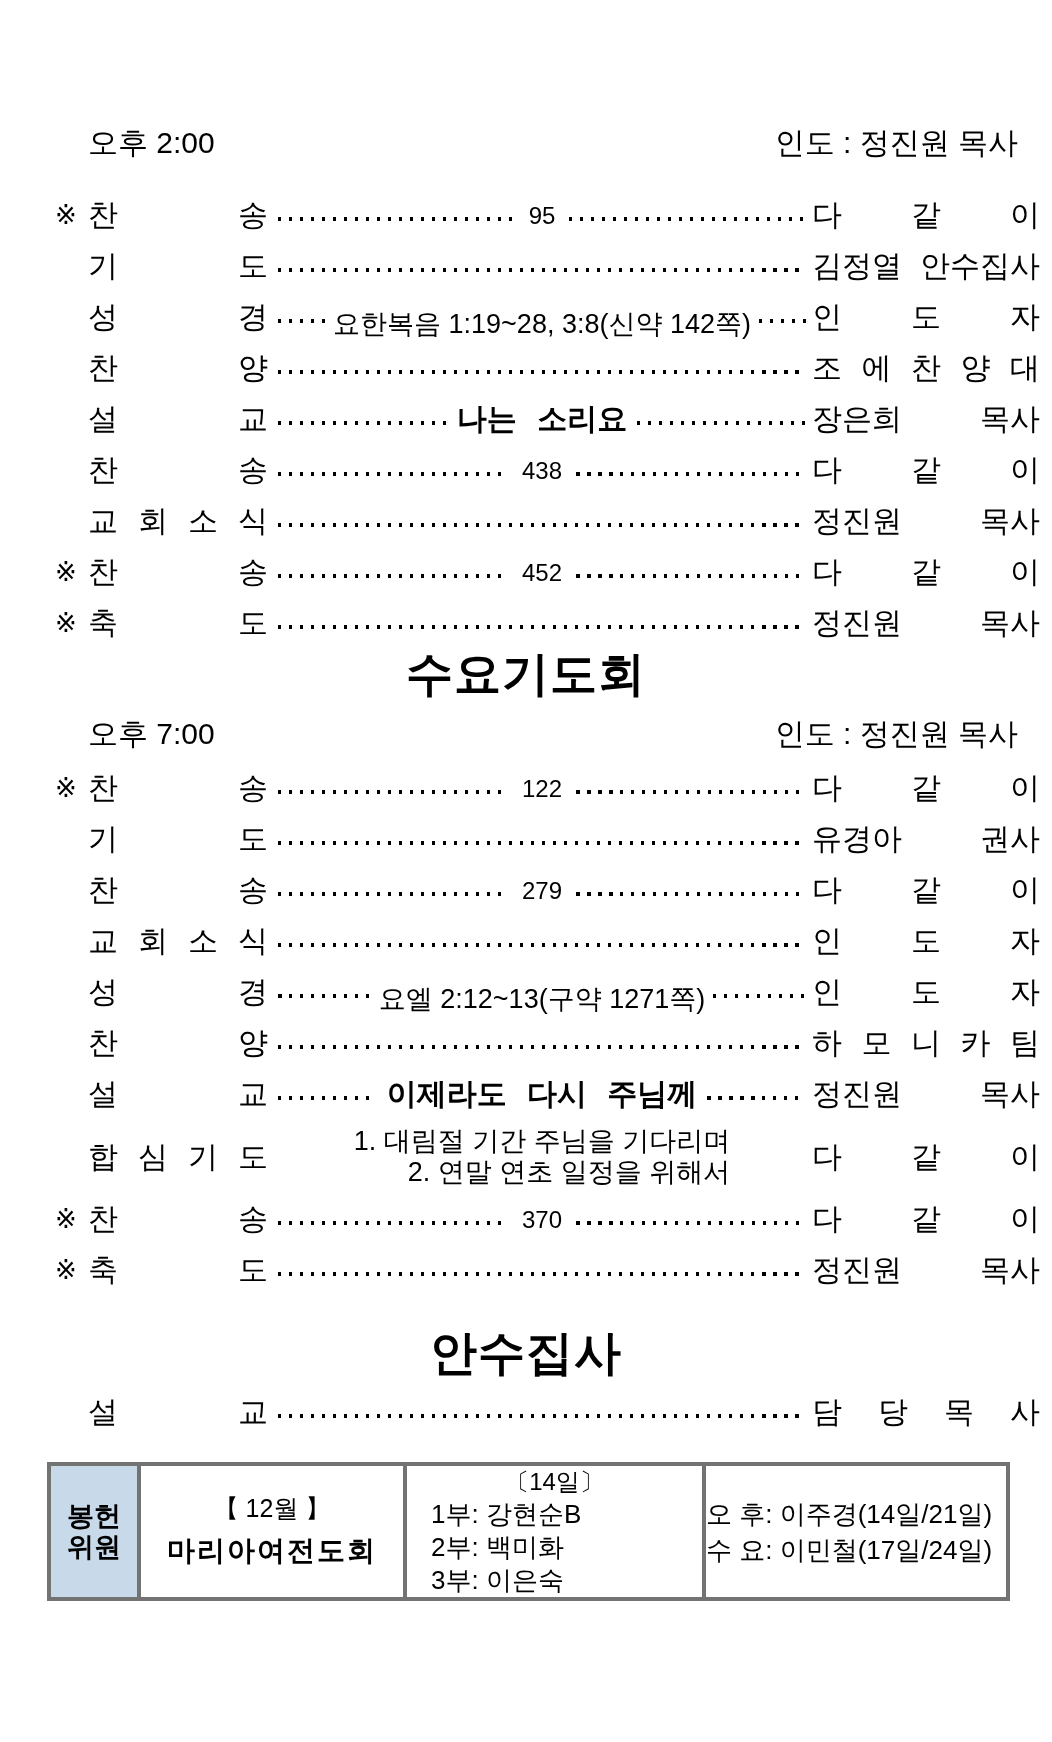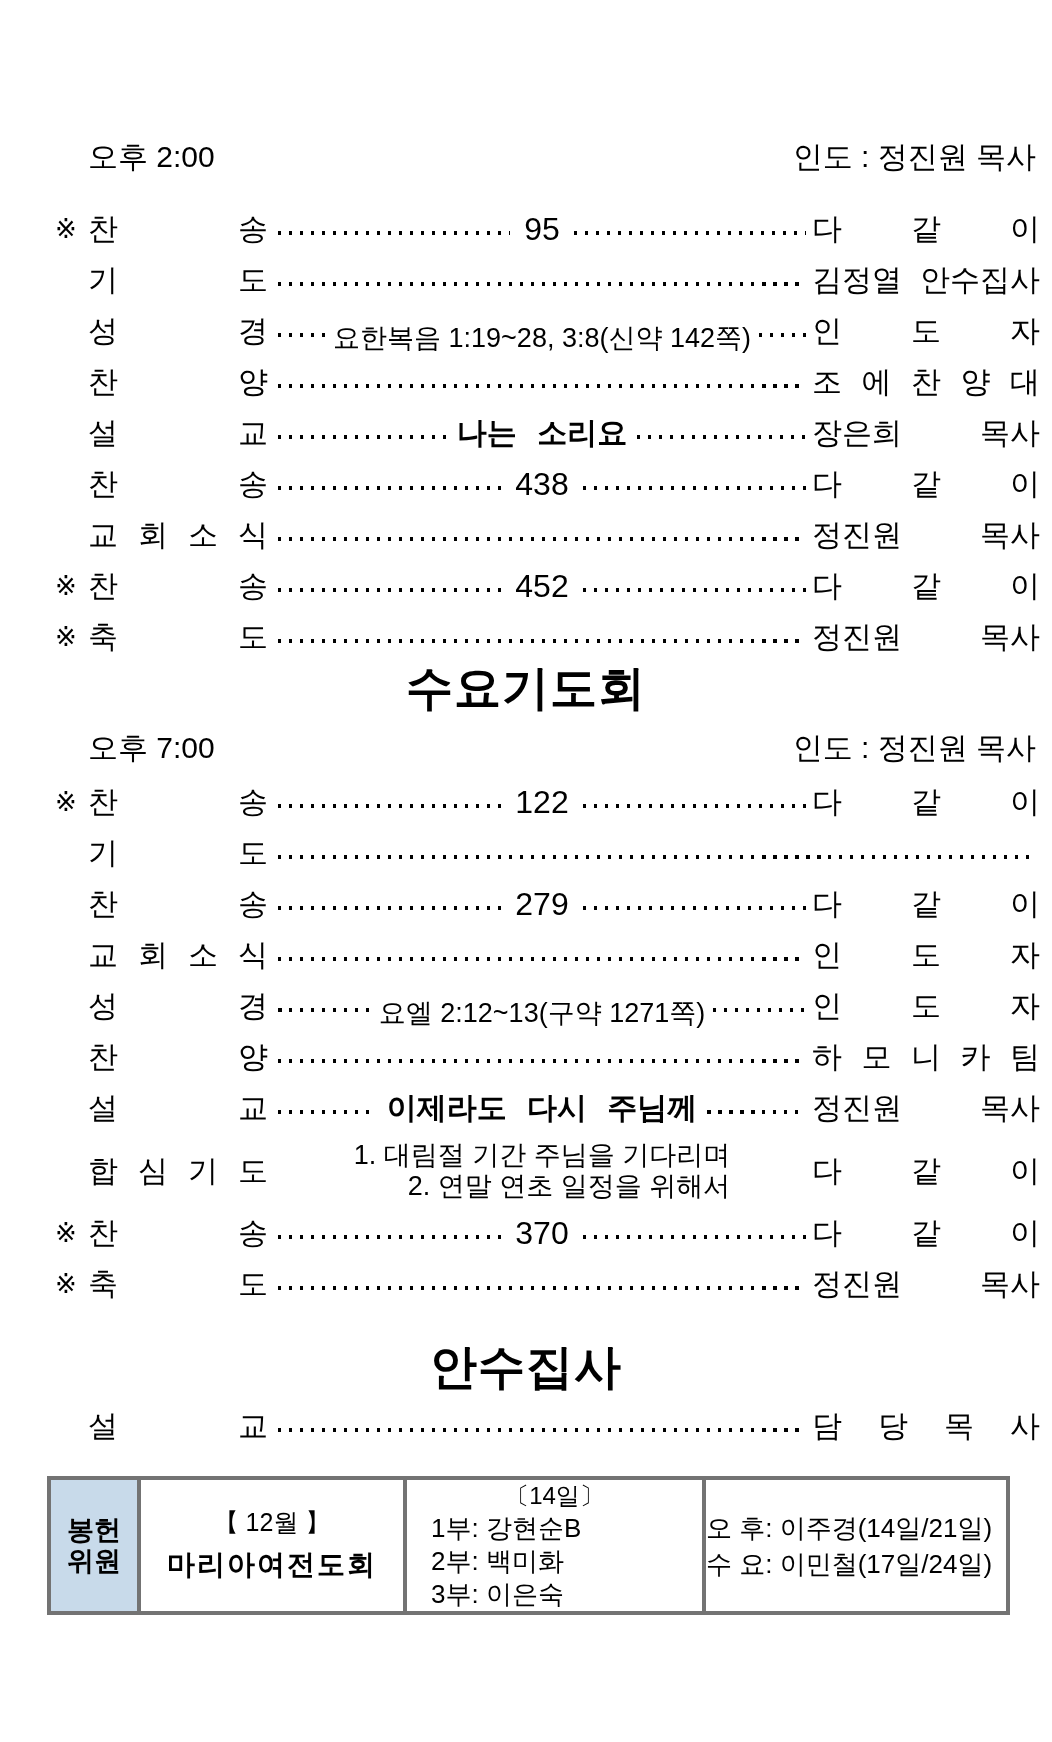--- a/index.html
+++ b/index.html
@@ -7,21 +7,21 @@
     width:1052px;height:1742px;
     background:#ffffff;color:#000;
     font-family:"Liberation Sans","DejaVu Sans",sans-serif;
     overflow:hidden;
   }
   .page{padding-top:126px;}
 
   
   .time-row{
     display:flex;justify-content:space-between;align-items:center;
-    height:34px;padding:0 16px 0 88px;font-size:30px;line-height:34px;margin-top:14px;
+    height:34px;padding:0 34px 0 88px;font-size:30px;line-height:34px;
   }
 
   
   h2.heading{
     margin:0;text-align:center;font-size:47px;line-height:50px;
     font-weight:bold;letter-spacing:1px;
   }
   section.s2 h2.heading{margin-bottom:18px;}
   section.s3 h2.heading{margin-top:32px;margin-bottom:2px;}
   section.s1 .rows{margin-top:30px;}
@@ -38,21 +38,21 @@
   .label{
     width:180px;flex:none;
     text-align:justify;text-align-last:justify;
   }
   .mid{flex:1;display:flex;align-items:center;min-width:0;margin:0 6px 0 10px;}
   .lead{
     flex:1;height:4px;min-width:14px;align-self:center;
     transform:translateY(3px);
     background:repeating-linear-gradient(90deg,#000 0 3.5px,transparent 3.5px 11px);
   }
-  .center-number{font-size:32px;padding:0 14px;flex:none;}
+  .center-number{font-size:24px;padding:0 14px;flex:none;}
   .center-scripture{font-size:27px;padding:0 8px;flex:none;white-space:nowrap;margin-top:13px;}
   .center-sermon{font-size:30px;font-weight:bold;word-spacing:12px;padding:0 10px;flex:none;white-space:nowrap;}
   .note{margin:0 auto;font-size:27px;line-height:31px;text-align:right;}
   .name{
     width:228px;flex:none;
     text-align:justify;text-align-last:justify;
   }
   .name.spread{display:flex;justify-content:space-between;text-align:left;}
 
   
@@ -189,20 +189,21 @@
               <div class="lead"></div>
             </div>
             <span class="name">다 같 이</span>
           </div>
           <div class="row">
             <span class="marker"></span>
             <span class="label">기 도</span>
             <div class="mid">
               <div class="lead"></div>
             </div>
+            <span class="name">유경아 권사</span>
           </div>
           <div class="row">
             <span class="marker"></span>
             <span class="label">찬 송</span>
             <div class="mid">
               <div class="lead"></div>
               <span class="center-number">279</span>
               <div class="lead"></div>
             </div>
             <span class="name">다 같 이</span>

